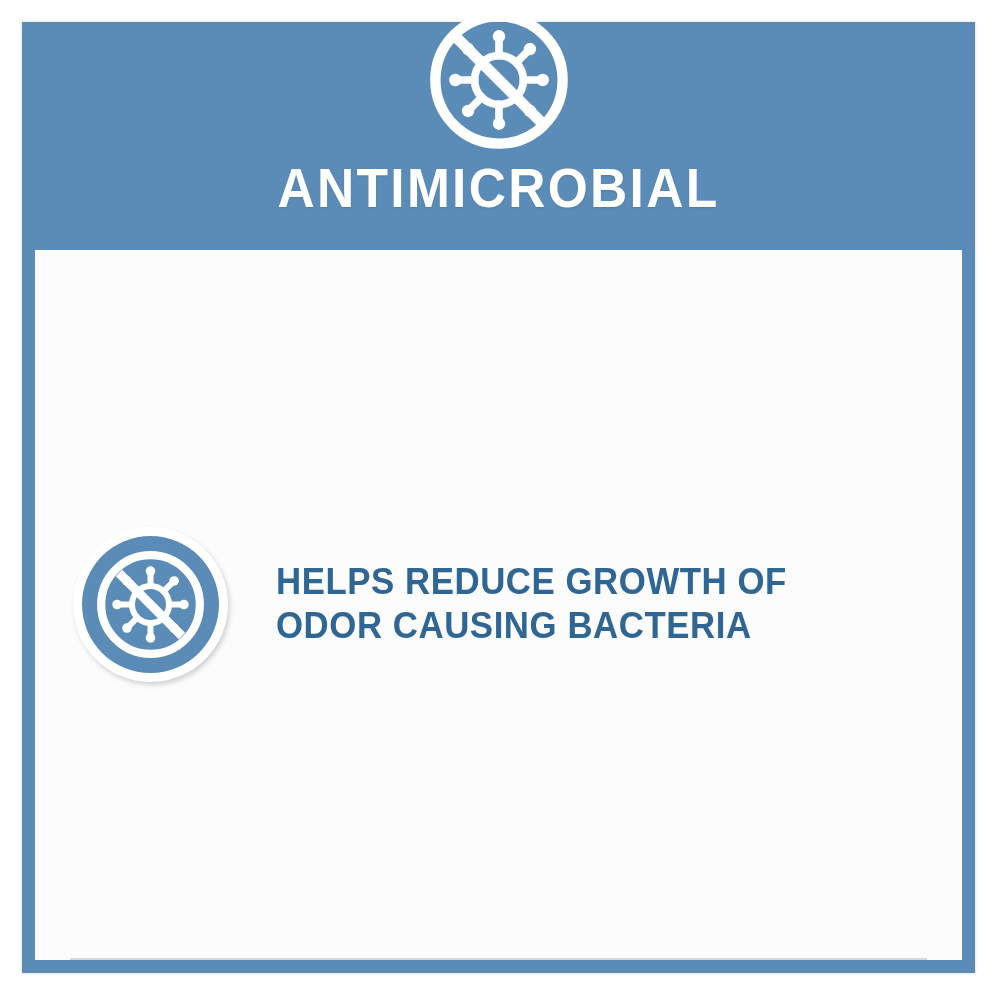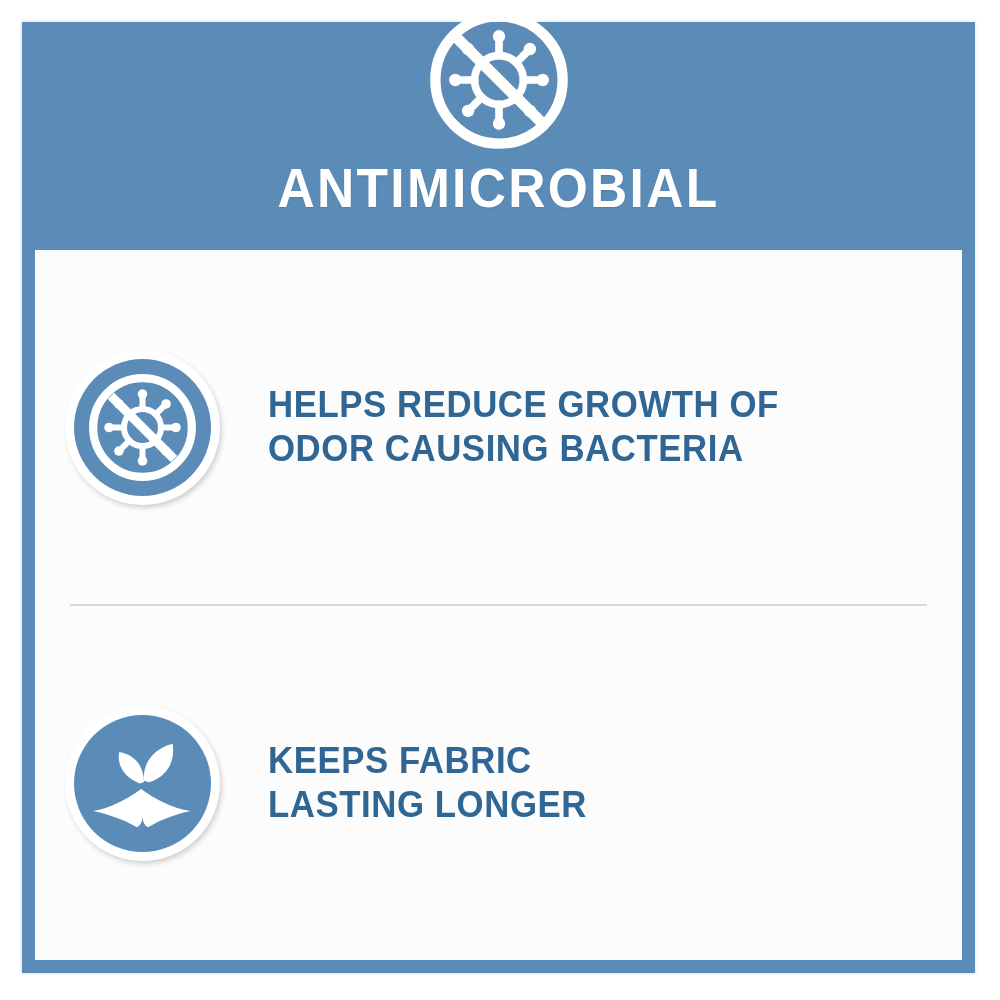--- a/index.html
+++ b/index.html
@@ -89,21 +89,21 @@
     width: 100%;
     height: 100%;
     display: flex;
     flex-direction: column;
   }
 
   .feature-row {
     flex: 1 1 0;
     display: flex;
     align-items: center;
-    padding-left: 30px;
+    padding-left: 38px;
     box-sizing: border-box;
   }
 
   .divider {
     height: 1px;
     background: #d8d8d8;
     margin: 0 35px;
     flex: 0 0 1px;
   }
 
@@ -220,33 +220,18 @@
           </div>
           <div class="feature-text">HELPS REDUCE GROWTH OF
 ODOR CAUSING BACTERIA</div>
         </div>
 
         <div class="divider"></div>
 
 
         <div class="divider"></div>
 
-        <div class="feature-row">
-          <div class="badge">
-            <svg viewBox="0 0 100 100" aria-hidden="true">
-              <circle cx="50" cy="50" r="50" fill="#5b8cb8"></circle>
-
-              <path d="M51 48 C50 36 57 25 72 21 C74 34 68 45 55 49 Z" fill="#ffffff"></path>
-
-              <path d="M48 50 C38 46 31 38 33 27 C45 29 51 38 51 49 Z" fill="#ffffff"></path>
-
-              <path d="M14 70 C26 68 38 62 49 54 C60 62 72 68 85 70 C72 73 62 77 54 82 C51 80 50 77 50 74 C50 77 49 80 46 82 C38 77 27 73 14 70 Z" fill="#ffffff"></path>
-            </svg>
-          </div>
-          <div class="feature-text">KEEPS FABRIC
-LASTING LONGER</div>
-        </div>
 
       </div>
     </div>
 
   </div>
 </div>
 
 </body></html>

